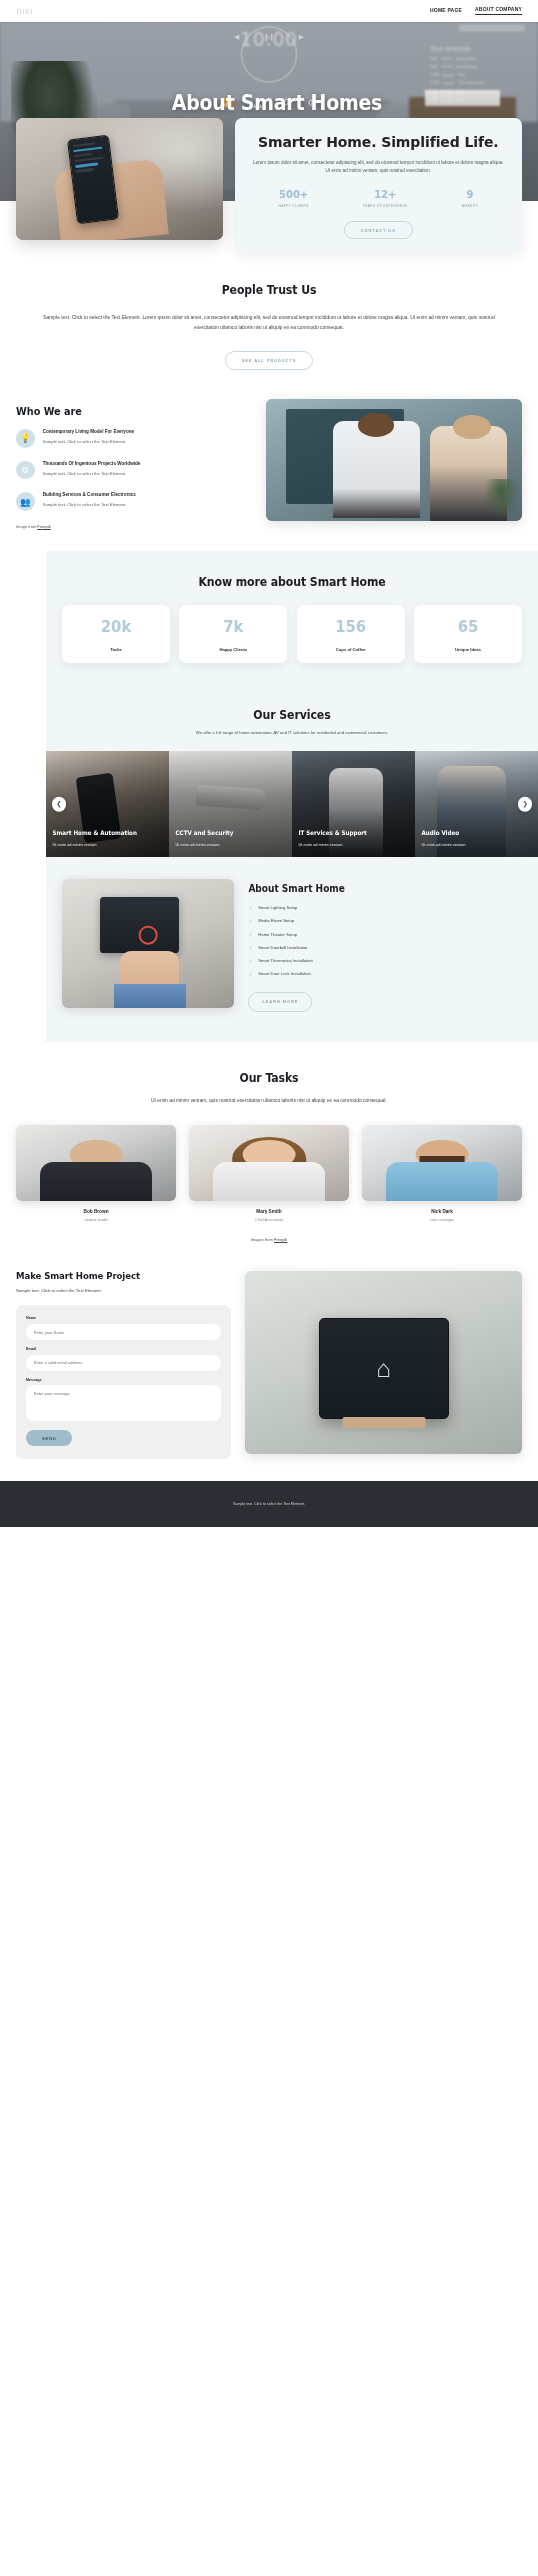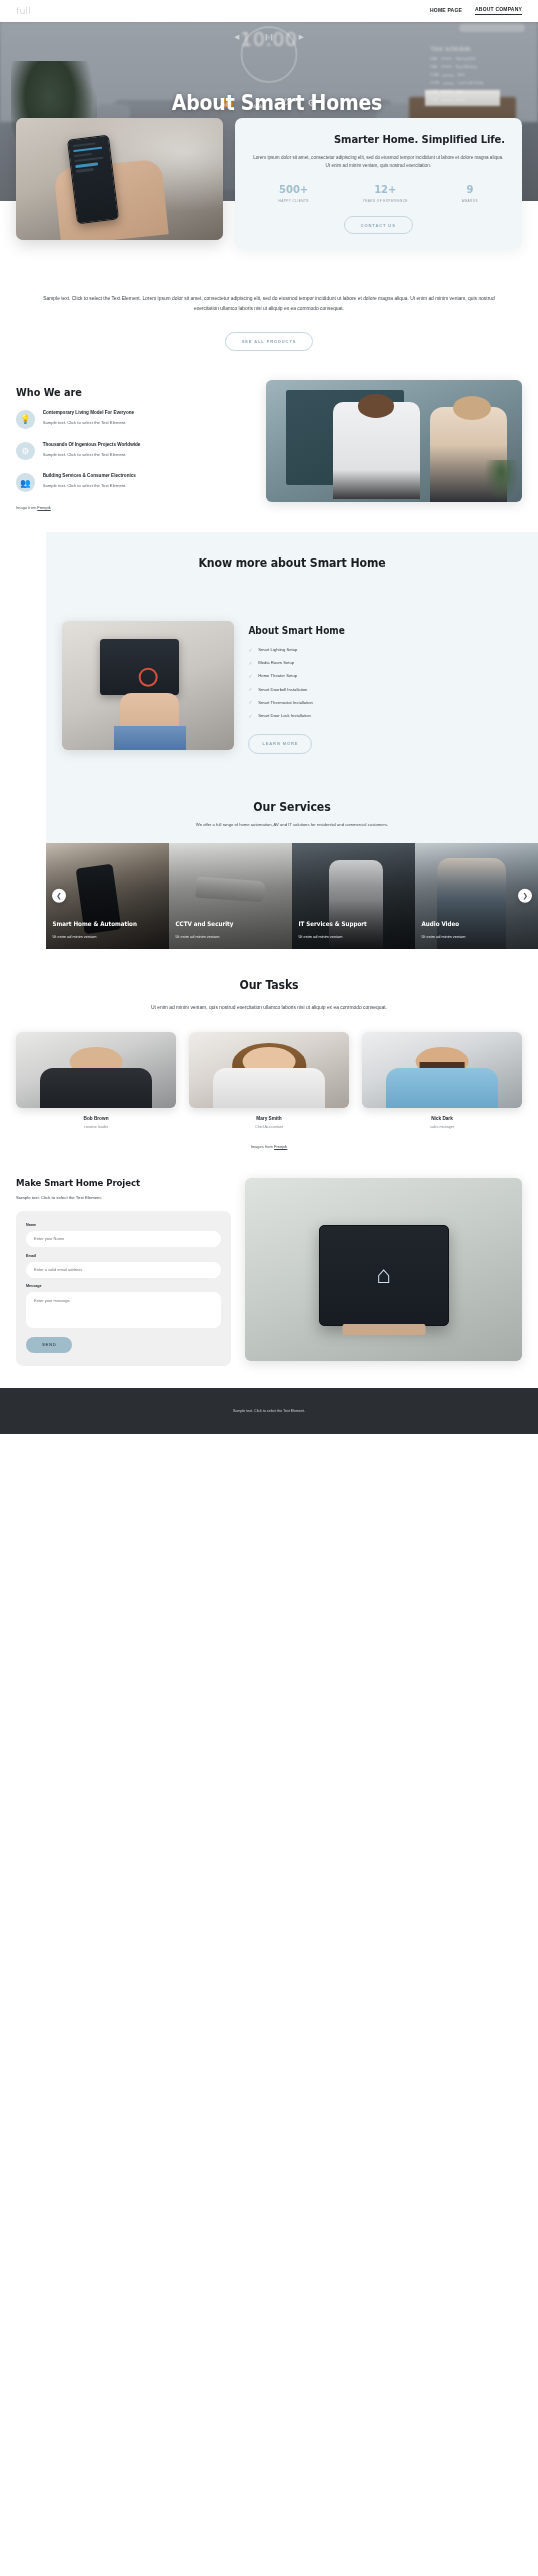--- a/index.html
+++ b/index.html
@@ -199,22 +199,22 @@
 
   .hero-info-card {
     flex:1;
     background:#f1f6f8;
     border-radius:7.2px;
     padding: 16px 17px 14.4px;
     box-shadow: 0 2.9px 13px rgba(20,40,60,.07);
     text-align:center;
   }
   .hic-title {
-    font-size: 10px; font-weight:bold; color:#20242a; margin-bottom:9.3px;
-    font-family:"DejaVu Sans",sans-serif; letter-spacing:-0.1px;text-align:right;
+    font-size: 14px; font-weight:bold; color:#20242a; margin-bottom:9.3px;
+    font-family:"DejaVu Sans",sans-serif; letter-spacing:-0.1px;
   }
   .hic-desc {
     font-size:4.6px; line-height:1.85; color:#4e565e; margin-bottom:13.6px;
   }
   .hic-stats { display:flex; justify-content:space-around; margin-bottom:12.2px; }
   .stat .num { font-size:10px; color:#9fbfd0; font-weight:bold; font-family:"DejaVu Sans",sans-serif;}
   .stat .lbl { font-size:3.2px; color:#8d9aa3; letter-spacing:0.4px; margin-top:3.6px; line-height:1.5;}
   .btn-outline {
     display:inline-block;
     border:0.7px solid #c5d7e0; color:#8ea7b4;
@@ -463,21 +463,21 @@
   .footer p { font-size:3.6px; color:#cdd2d6; }
   .spacer-30 { height:21.5px; }
   .spacer-40 { height:29px; }
 </style>
 </head>
 <body>
 
 <div class="page">
 
   <div class="header">
-    <div class="logo">full</div>
+    <div class="logo">nisi</div>
     <div class="nav">
       <div class="nav-item">HOME PAGE</div>
       <div class="nav-item active">ABOUT COMPANY</div>
     </div>
   </div>
 
   <div class="hero">
     <div class="hero-bg">
       <div class="hero-wall"></div>
       <div class="hero-sofa"></div>
@@ -577,20 +577,21 @@
           <div class="num">9</div>
           <div class="lbl">AWARDS</div>
         </div>
       </div>
       <div class="btn-outline">CONTACT US</div>
     </div>
   </div>
 
   <div class="spacer-40"></div>
   <div class="sec sec-white">
+    <div class="h2">People Trust Us</div>
     <div class="lead">Sample text. Click to select the Text Element. Lorem ipsum dolor sit amet, consectetur adipiscing elit, sed do eiusmod tempor incididunt ut labore et dolore magna aliqua. Ut enim ad minim veniam, quis nostrud exercitation ullamco laboris nisi ut aliquip ex ea commodo consequat.</div>
     <div class="center" style="margin-top:18.7px">
       <span class="btn-outline">SEE ALL PRODUCTS</span>
     </div>
   </div>
 
   <div class="spacer-40"></div>
   <div class="who">
     <div class="who-left">
       <div class="h2-left">Who We are</div>
@@ -629,20 +630,83 @@
       <div class="wr-head"></div>
       <div class="wr-woman"></div>
       <div class="wr-w-head"></div>
       <div class="wr-plant"></div>
     </div>
   </div>
 
   <div class="spacer-30"></div>
   <div class="sec-tint" style="padding:24.4px 0 29px">
     <div class="h2">Know more about Smart Home</div>
+    <div class="stats-row">
+      <div class="stat-card">
+        <div class="n">20k</div>
+        <div class="l">Tasks</div>
+      </div>
+      <div class="stat-card">
+        <div class="n">7k</div>
+        <div class="l">Happy Clients</div>
+      </div>
+      <div class="stat-card">
+        <div class="n">156</div>
+        <div class="l">Cups of Coffee</div>
+      </div>
+      <div class="stat-card">
+        <div class="n">65</div>
+        <div class="l">Unique Ideas</div>
+      </div>
+    </div>
+  </div>
+
+  <div class="sec-tint" style="padding:16px 0 0">
+    <div class="h2">Our Services</div>
+    <div class="svc-sub">We offer a full range of home automation, AV and IT solutions for residential and commercial customers.</div>
+    <div class="svc-strip">
+      <div class="svc-arrow left">❮</div>
+      <div class="svc-arrow right">❯</div>
+
+      <div class="svc svc1">
+        <div class="img"></div>
+        <div class="shade"></div>
+        <div class="cap">
+          <h5>Smart Home &amp; Automation</h5>
+          <p>Ut enim ad minim veniam</p>
+        </div>
+      </div>
+
+      <div class="svc svc2">
+        <div class="img"></div>
+        <div class="shade"></div>
+        <div class="cap">
+          <h5>CCTV and Security</h5>
+          <p>Ut enim ad minim veniam</p>
+        </div>
+      </div>
+
+      <div class="svc svc3">
+        <div class="img"></div>
+        <div class="shade"></div>
+        <div class="cap">
+          <h5>IT Services &amp; Support</h5>
+          <p>Ut enim ad minim veniam</p>
+        </div>
+      </div>
+
+      <div class="svc svc4">
+        <div class="img"></div>
+        <div class="shade"></div>
+        <div class="cap">
+          <h5>Audio Video</h5>
+          <p>Ut enim ad minim veniam</p>
+        </div>
+      </div>
+    </div>
   </div>
 
   <div class="sec-tint" style="padding:21.5px 0 30px">
     <div class="about-row">
       <div class="about-img">
         <div class="ai-panel"></div>
         <div class="ai-dial"></div>
         <div class="ai-hand"></div>
         <div class="ai-sleeve"></div>
       </div>
@@ -666,65 +730,20 @@
         </div>
         <div class="chk">
           <span class="tick">✓</span>
           <span class="t">Smart Thermostat Installation</span>
         </div>
         <div class="chk">
           <span class="tick">✓</span>
           <span class="t">Smart Door Lock Installation</span>
         </div>
         <span class="btn-learn">LEARN MORE</span>
-      </div>
-    </div>
-  </div>
-
-  <div class="sec-tint" style="padding:16px 0 0">
-    <div class="h2">Our Services</div>
-    <div class="svc-sub">We offer a full range of home automation, AV and IT solutions for residential and commercial customers.</div>
-    <div class="svc-strip">
-      <div class="svc-arrow left">❮</div>
-      <div class="svc-arrow right">❯</div>
-
-      <div class="svc svc1">
-        <div class="img"></div>
-        <div class="shade"></div>
-        <div class="cap">
-          <h5>Smart Home &amp; Automation</h5>
-          <p>Ut enim ad minim veniam</p>
-        </div>
-      </div>
-
-      <div class="svc svc2">
-        <div class="img"></div>
-        <div class="shade"></div>
-        <div class="cap">
-          <h5>CCTV and Security</h5>
-          <p>Ut enim ad minim veniam</p>
-        </div>
-      </div>
-
-      <div class="svc svc3">
-        <div class="img"></div>
-        <div class="shade"></div>
-        <div class="cap">
-          <h5>IT Services &amp; Support</h5>
-          <p>Ut enim ad minim veniam</p>
-        </div>
-      </div>
-
-      <div class="svc svc4">
-        <div class="img"></div>
-        <div class="shade"></div>
-        <div class="cap">
-          <h5>Audio Video</h5>
-          <p>Ut enim ad minim veniam</p>
-        </div>
       </div>
     </div>
   </div>
 
   <div class="spacer-40"></div>
   <div class="sec-white">
     <div class="h2">Our Tasks</div>
     <div class="lead" style="max-width:330px;margin-top:11.5px">Ut enim ad minim veniam, quis nostrud exercitation ullamco laboris nisi ut aliquip ex ea commodo consequat.</div>
     <div class="team-row">
       <div class="member m1">

